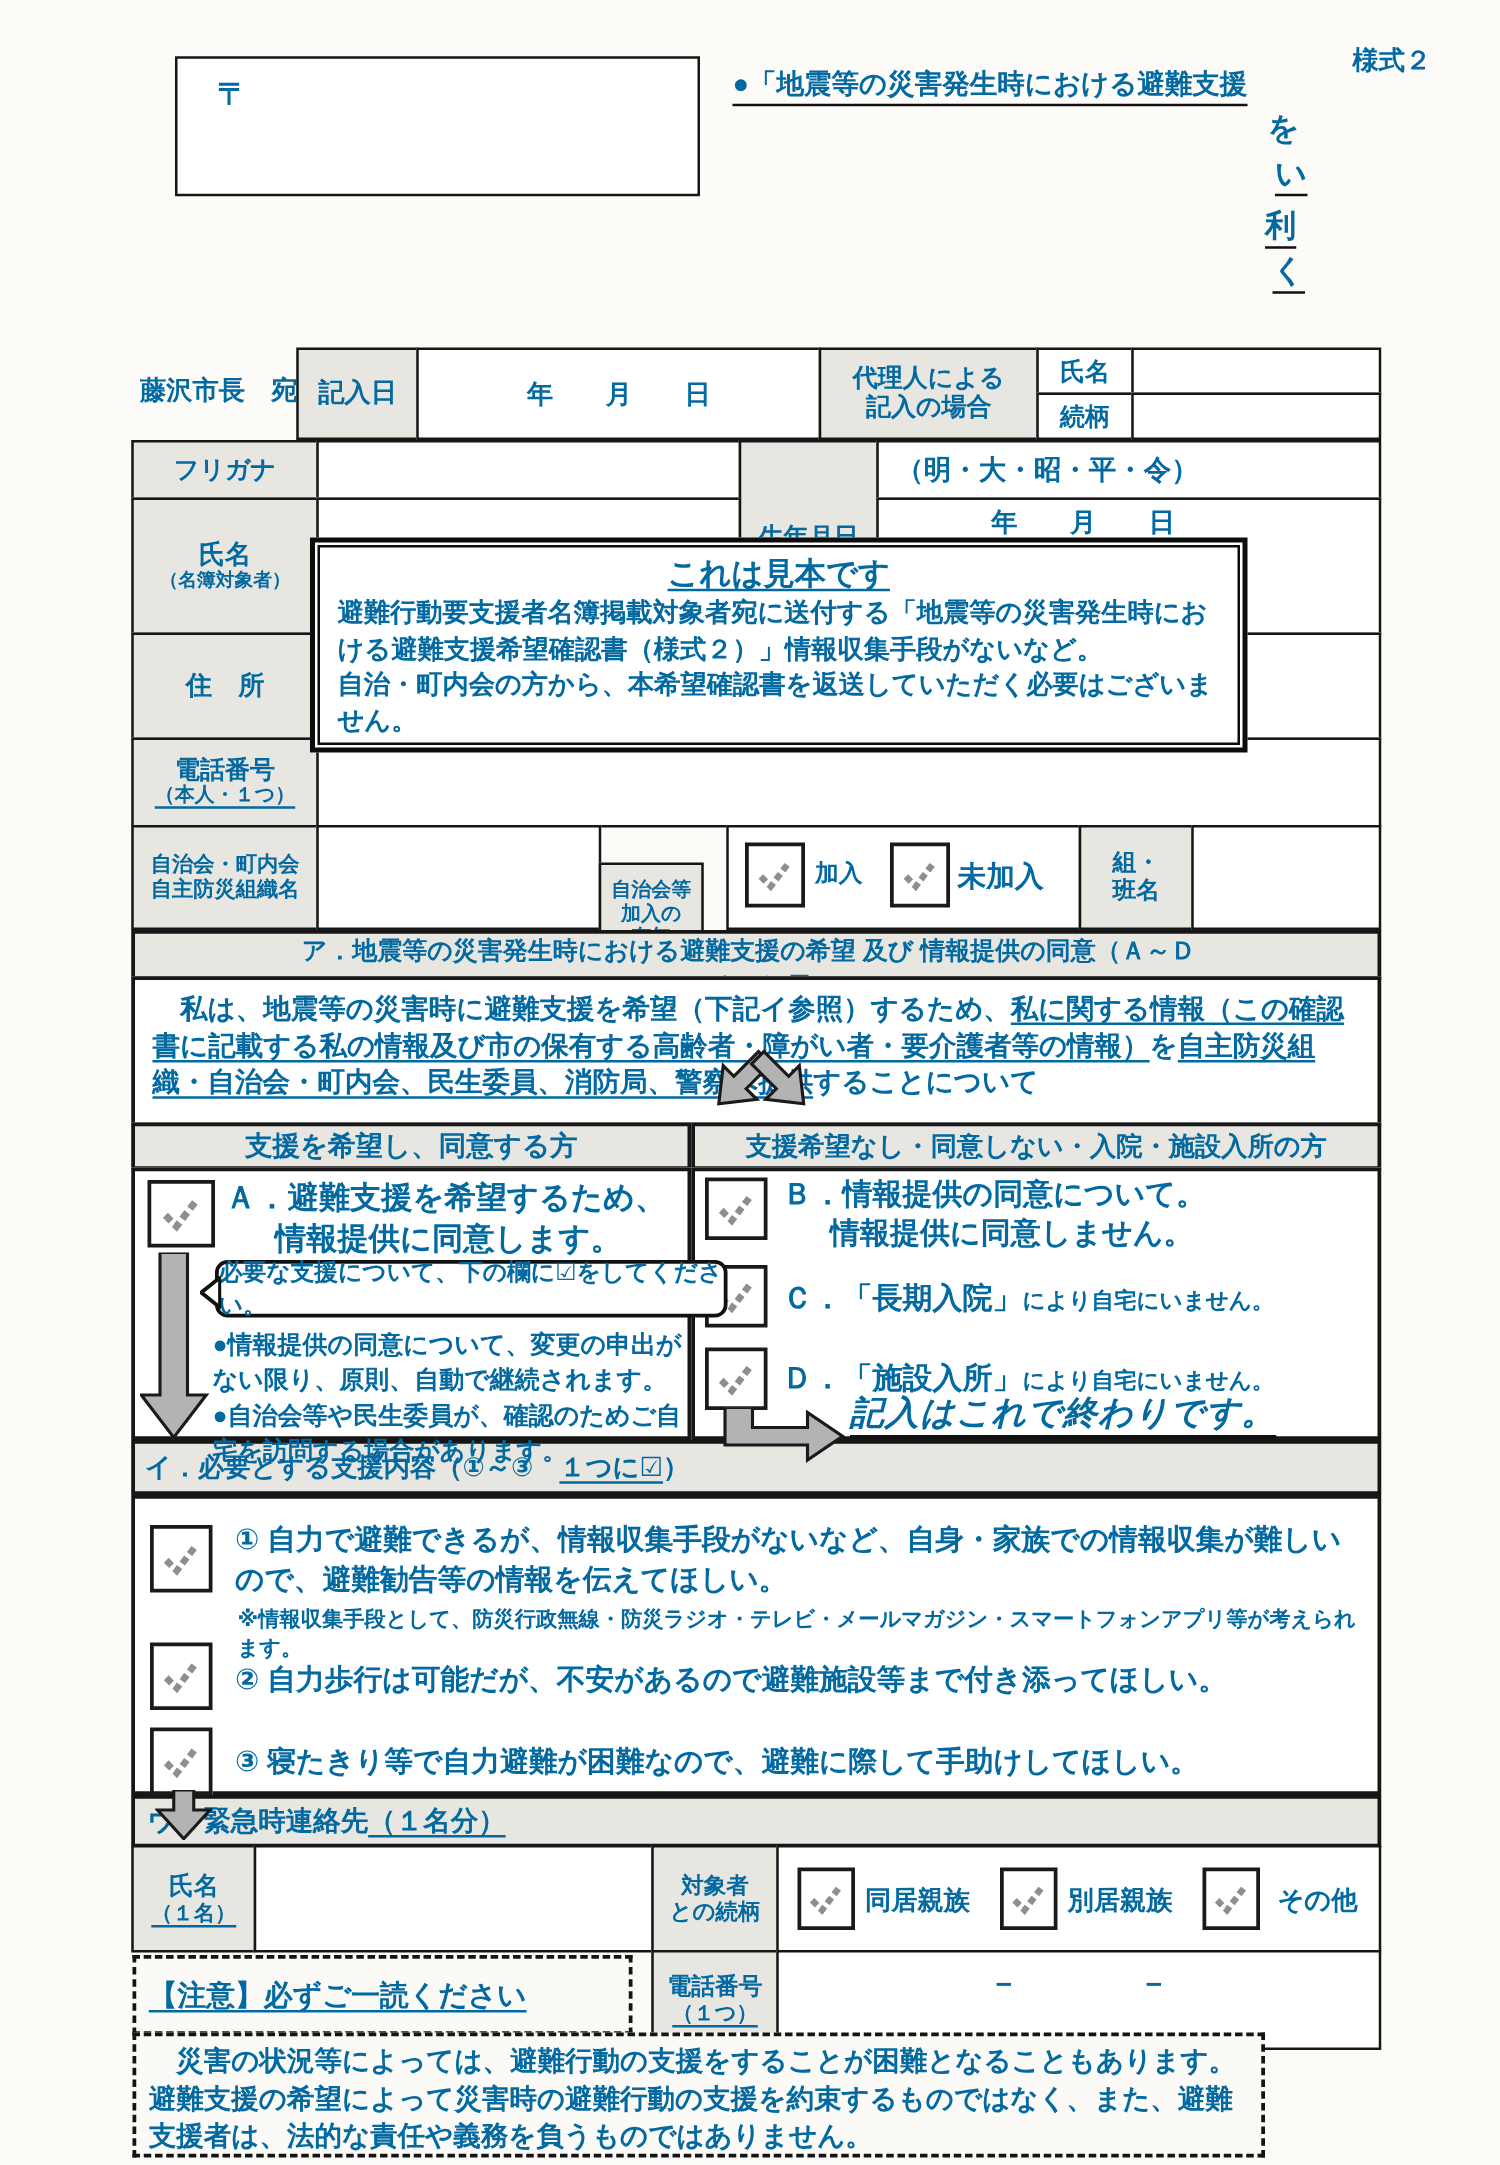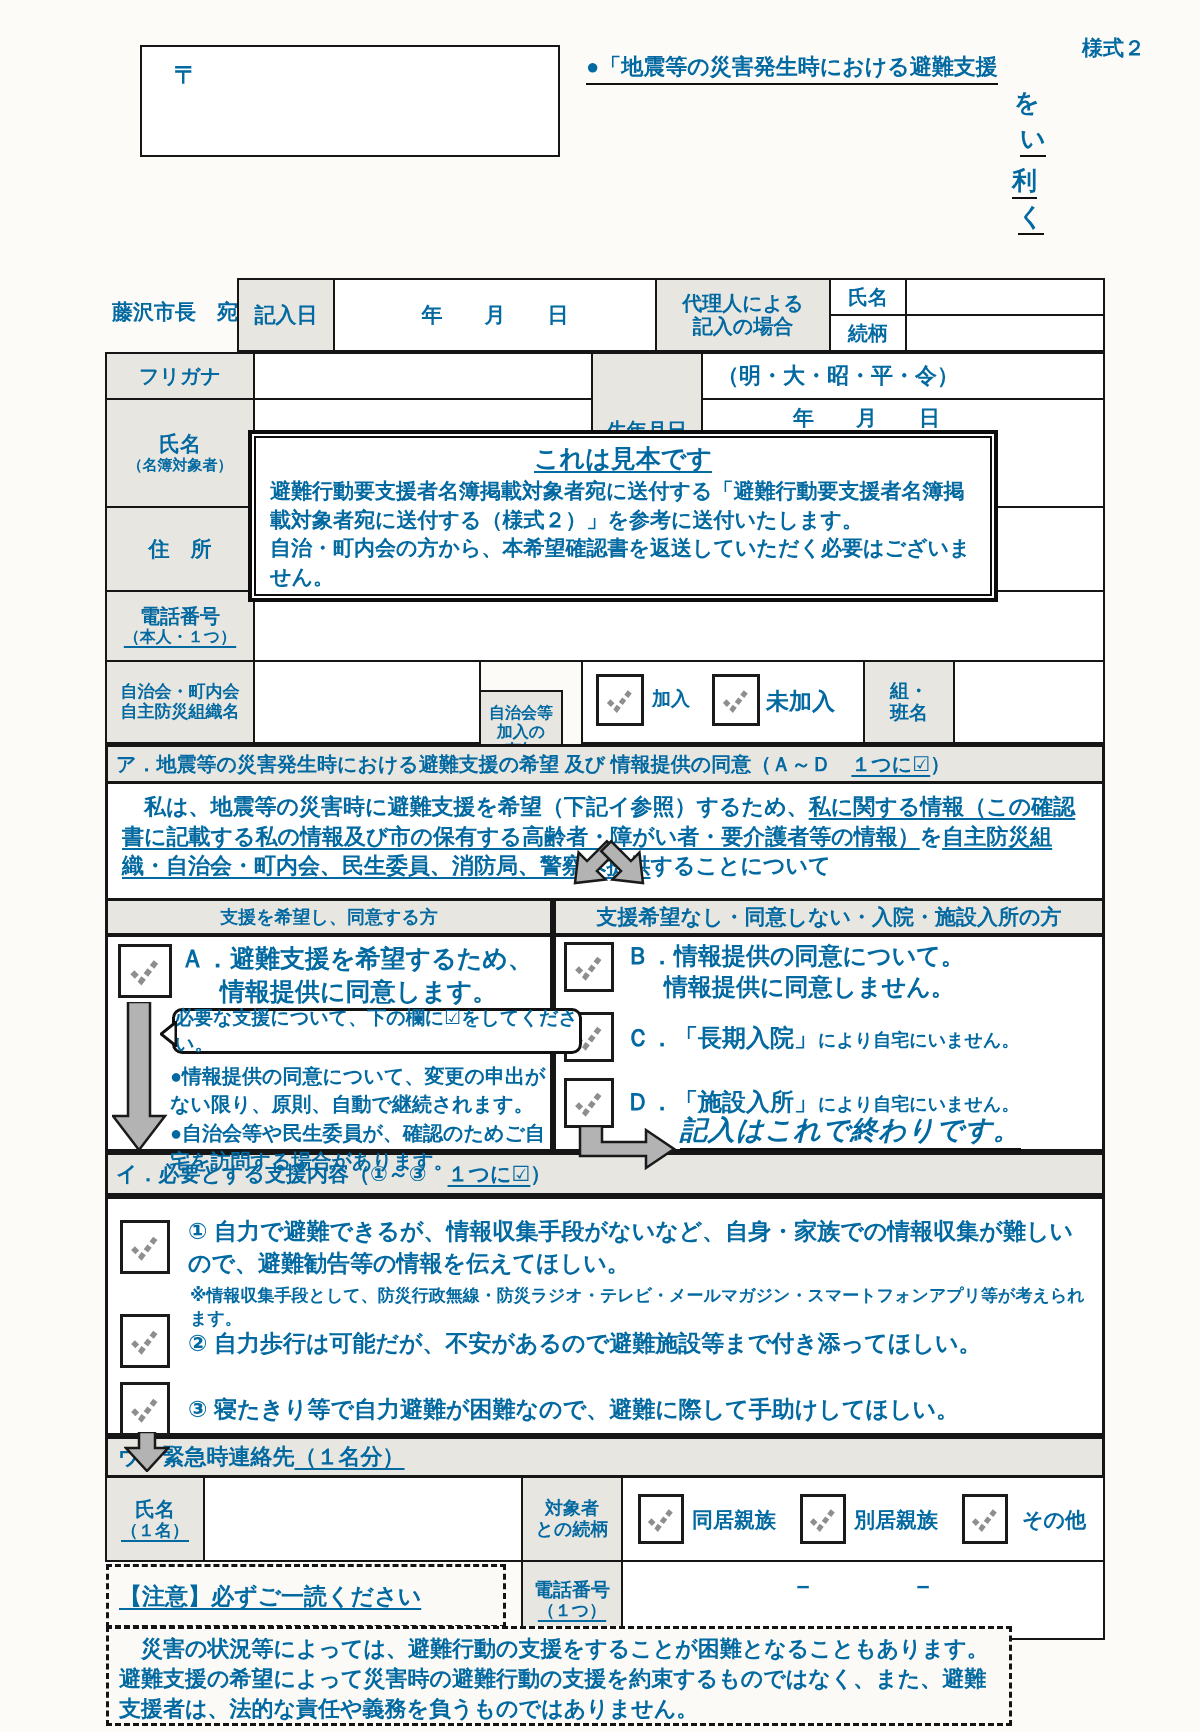--- a/index.html
+++ b/index.html
@@ -98,45 +98,45 @@
       </svg>
   </div>
   <div class="abs b" style="left:766px;top:686px;font-size:23px;">未加入</div>
   <div class="abs lbl pre" style="left:863px;top:660px;width:92px;height:84px;font-size:19px;">組・
 班名</div>
   <div class="abs val" style="left:953px;top:660px;width:152px;height:84px;"></div>
 
   <div class="abs dblborder-outer" style="left:248px;top:430px;width:750px;height:172px;z-index:5;">
     <div class="dblborder-inner">
       <div class="b u" style="text-align:center;font-size:25px;margin-bottom:2px;">これは見本です</div>
-      <div class="b pre" style="font-size:21px;line-height:1.36;">避難行動要支援者名簿掲載対象者宛に送付する「避難行動要支援者名簿掲載対象者宛に送付する（様式２）」を参考に送付いたします。
+      <div class="b pre" style="font-size:21px;line-height:1.36;">避難行動要支援者名簿掲載対象者宛に送付する「地震等の災害発生時における避難支援希望確認書（様式２）」情報収集手段がないなど。
 自治・町内会の方から、本希望確認書を返送していただく必要はございません。</div>
     </div>
   </div>
 
-  <div class="abs hdrbar" style="left:105px;top:744px;width:1000px;height:40px;font-size:20px;padding-left:8px;">
+  <div class="abs hdrbar" style="left:105px;top:744px;width:1000px;height:40px;font-size:20px;padding-left:8px;flex-direction:column;">
     <span>ア．地震等の災害発生時における避難支援の希望 及び 情報提供の同意（Ａ～Ｄ　</span>
       <span class="u">１つに☑</span>
       <span>）</span>
   </div>
 
   <div class="abs whitebox" style="left:105px;top:781px;width:1000px;height:120px;padding:8px 14px;font-size:22px;font-weight:bold;line-height:1.35;">
     <span>　私は、地震等の災害時に避難支援を希望（下記イ参照）するため、</span><span class="u">私に関する情報（この確認書に記載する私の情報及び市の保有する高齢者・障がい者・要介護者等の情報）</span><span>を</span><span class="u">自主防災組織・自治会・町内会、民生委員、消防局、警察へ提供</span><span>することについて</span>
   </div>
 
   <svg class="abs" style="left:540px;top:836px;z-index:4;" width="130" height="66" viewBox="0 0 130 66">
     <g transform="translate(32,2) rotate(45 20 28)">
         <polygon points="13,0 27,0 27,28 39,28 20,52 1,28 13,28" fill="#b3b3b3" stroke="#1a1a1a" stroke-width="2.5"></polygon>
       </g>
     <g transform="translate(66,2) rotate(-45 20 28)">
         <polygon points="13,0 27,0 27,28 39,28 20,52 1,28 13,28" fill="#b3b3b3" stroke="#1a1a1a" stroke-width="2.5"></polygon>
       </g>
   </svg>
 
-  <div class="abs colhdr" style="left:105px;top:898px;width:448px;height:38px;font-size:18px;">支援を希望し、同意する方</div>
+  <div class="abs colhdr" style="left:105px;top:898px;width:448px;height:38px;font-size:22px;">支援を希望し、同意する方</div>
   <div class="abs colhdr" style="left:553px;top:898px;width:552px;height:38px;font-size:21px;">支援希望なし・同意しない・入院・施設入所の方</div>
 
   <div class="abs whitebox" style="left:105px;top:934px;width:448px;height:218px;"></div>
   <div class="abs whitebox" style="left:553px;top:934px;width:552px;height:218px;"></div>
 
   <div class="abs cb" style="left:118px;top:944px;width:54px;height:54px;z-index:2;">
     <svg width="38" height="38" viewBox="0 0 30 30">
         <path d="M5 16 L12 23 L25 6" fill="none" stroke="#8e8e8e" stroke-width="4.5" stroke-dasharray="5 3"></path>
       </svg>
   </div>

